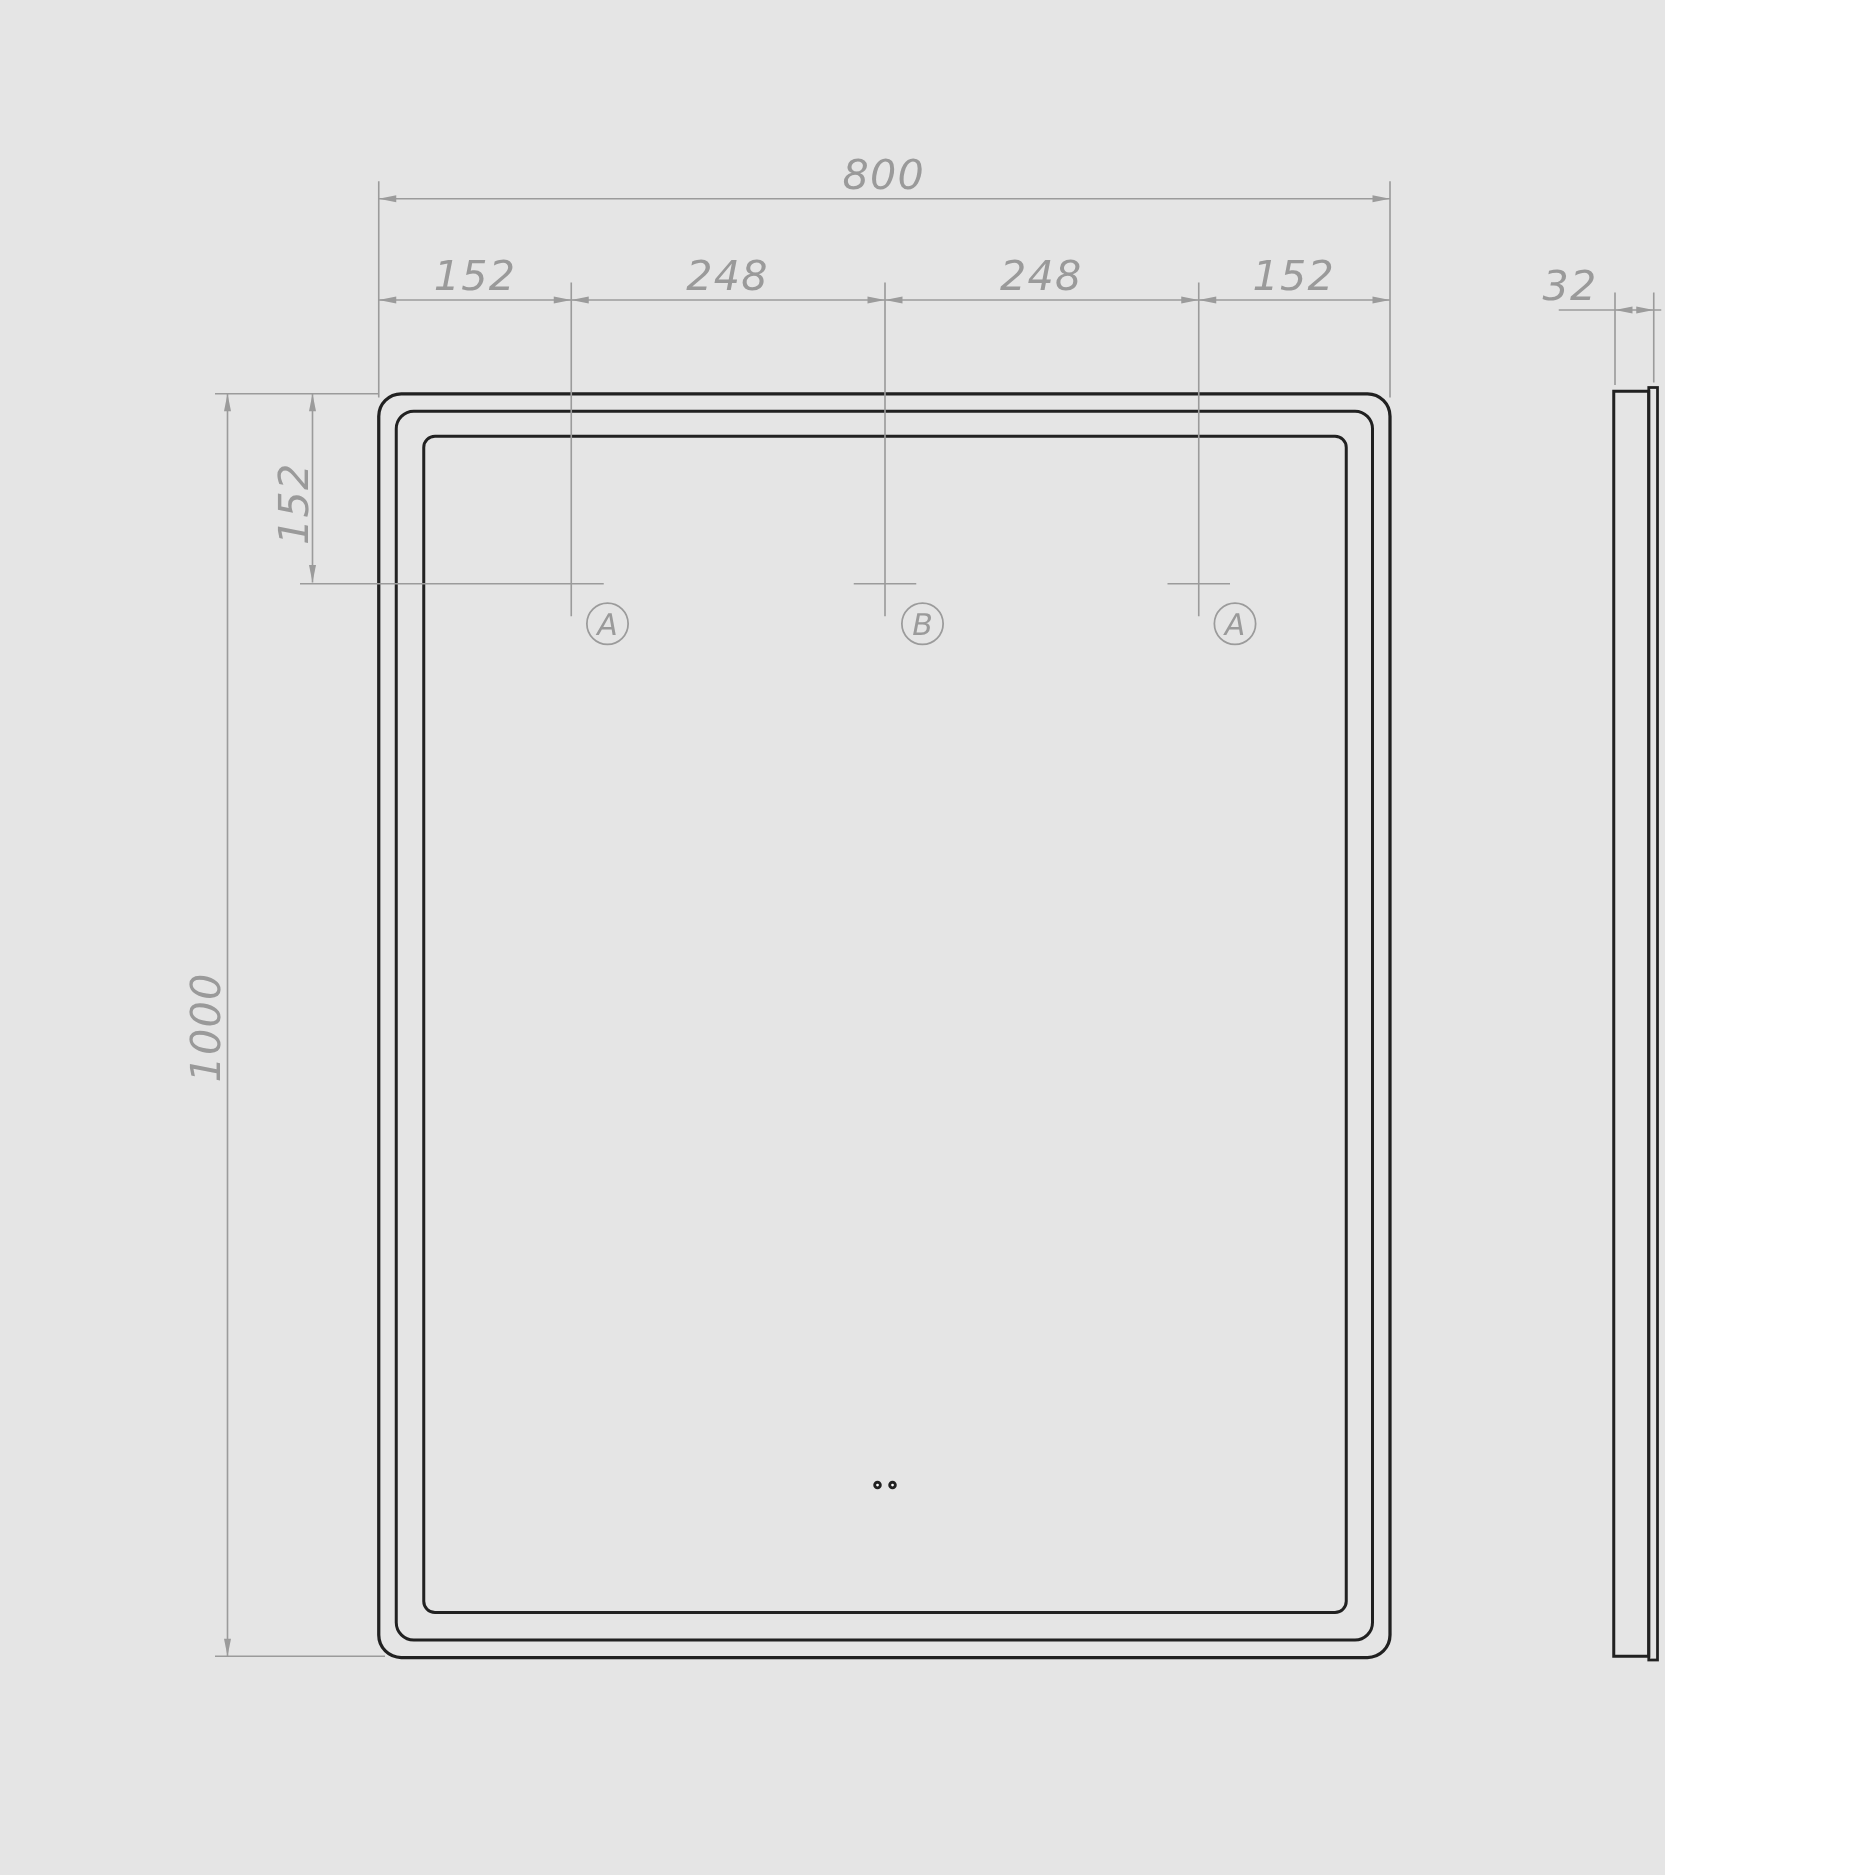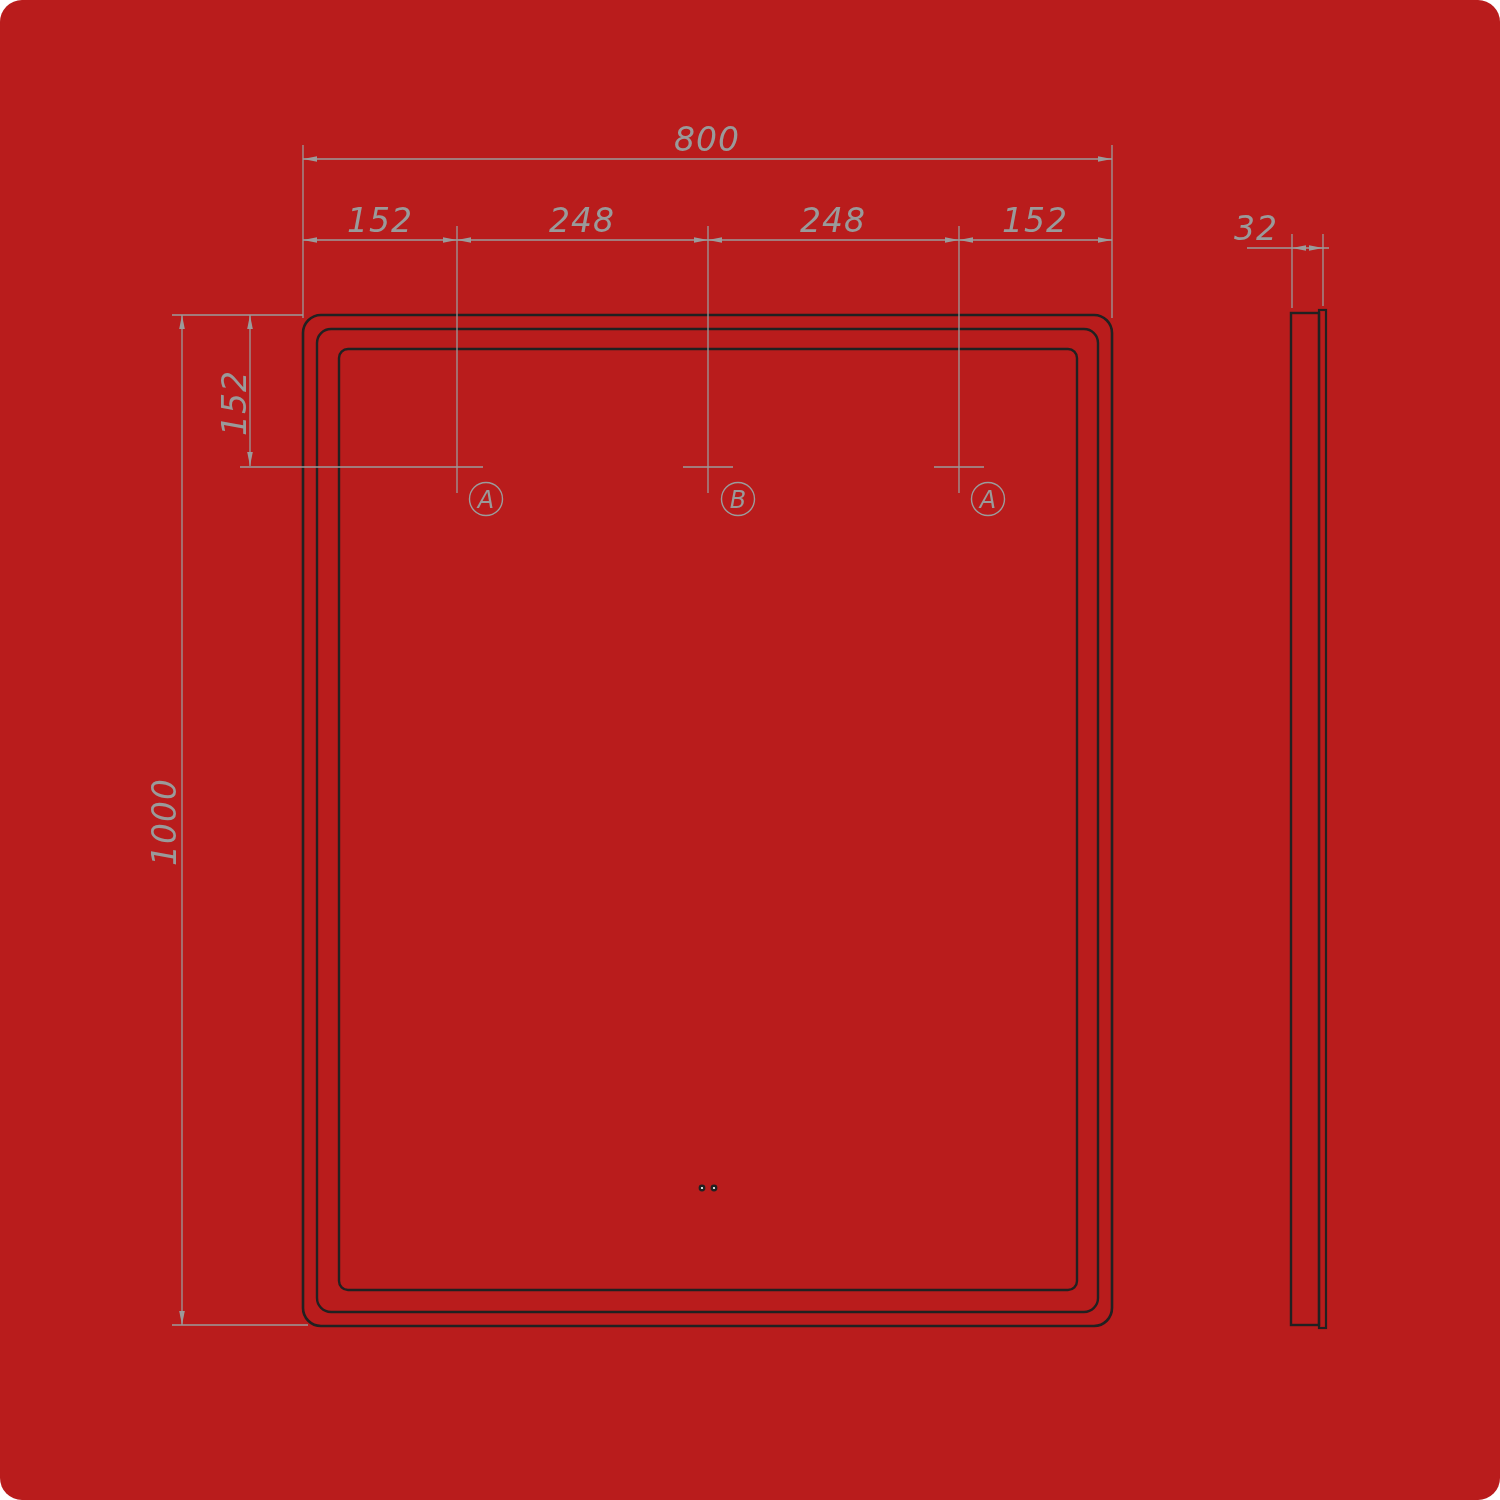--- a/index.html
+++ b/index.html
@@ -2,25 +2,24 @@
 <html><head>
 <meta charset="utf-8">
 <style>
   html, body {
     margin: 0;
     padding: 0;
     background: #ffffff;
   }
   .canvas {
     position: relative;
-    width: 1500px;
+    width: 1332px;
     height: 1500px;
-    background: #b91c1c;
+    background: #e5e5e5;
     font-family: "DejaVu Sans", sans-serif;
-    border-radius: 22px;
   }
   svg { display: block; }
   .dim-line {
     stroke: #9b9b9b;
     stroke-width: 1.3;
     fill: none;
   }
   .dim-arrow {
     fill: #9b9b9b;
     stroke: none;

